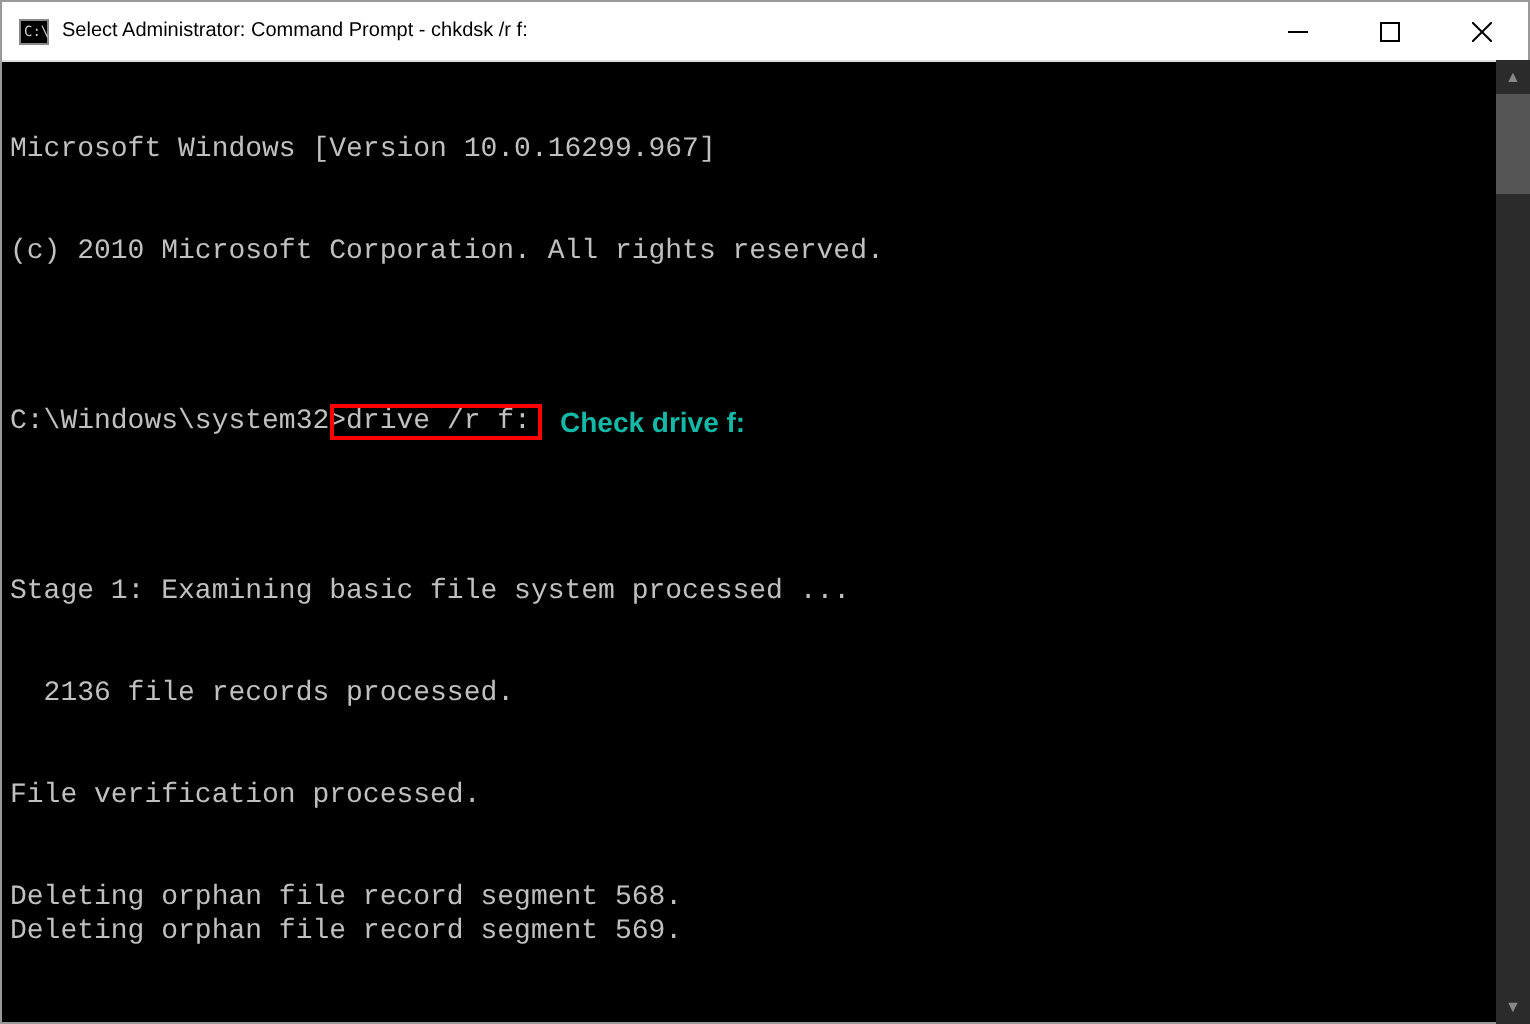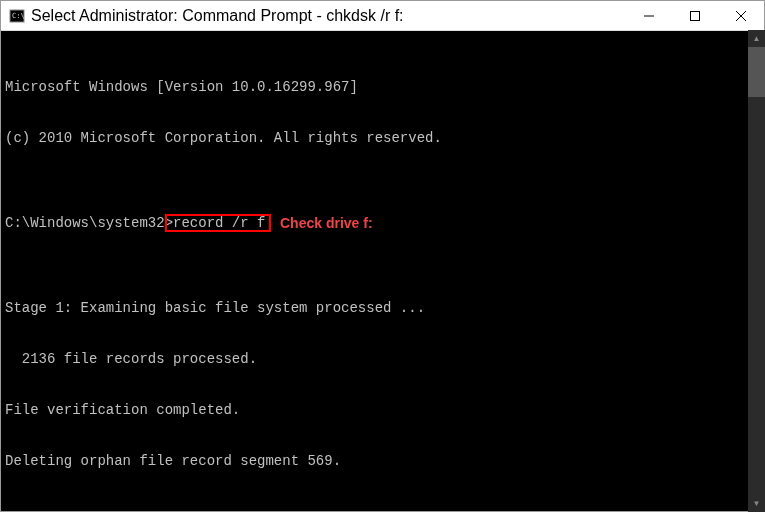--- a/index.html
+++ b/index.html
@@ -21,21 +21,21 @@
     .titlebar-icon {
       width: 16px;
       height: 16px;
       margin-left: 8px;
       margin-right: 6px;
       display: flex;
       align-items: center;
       justify-content: center;
     }
     .titlebar-title {
-      font-size: 16px;
+      font-size: 10px;
       color: #000;
       flex: 1;
     }
     .window-controls {
       display: flex;
       height: 100%;
     }
     .win-btn {
       width: 46px;
       height: 100%;
@@ -43,40 +43,40 @@
       align-items: center;
       justify-content: center;
       cursor: pointer;
     }
     .terminal {
       background: #000;
       color: #c0c0c0;
       font-family: "Consolas", "Courier New", monospace;
       font-size: 14px;
       line-height: 17px;
-      padding: 14px 4px;
+      padding: 2px 4px;
       height: calc(100% - 30px);
       overflow: hidden;
       position: relative;
       white-space: pre;
     }
     .line { display: block; }
     .prompt-row { position: relative; }
     .highlight-box {
       position: absolute;
       border: 2px solid #ff0000;
       left: 160px;
       top: -1px;
       width: 106px;
       height: 18px;
       pointer-events: none;
     }
     .annotation {
       position: absolute;
-      color: #ef4444;
+      color: #14b8a6;
       font-weight: bold;
       font-family: Arial, sans-serif;
       font-size: 14px;
       left: 275px;
       top: 0px;
       pointer-events: none;
     }
     .scrollbar {
       position: absolute;
       right: 0;
@@ -134,25 +134,25 @@
         <line x1="10" y1="0" x2="0" y2="10" stroke="#000" stroke-width="1"></line>
       </svg>
     </div>
   </div>
 </div>
 
 <div class="terminal">
   <span class="line">Microsoft Windows [Version 10.0.16299.967]</span>
   <span class="line">(c) 2010 Microsoft Corporation. All rights reserved.</span>
   <span class="line"></span>
-  <span class="line prompt-row"><span>C:\Windows\system32&gt;</span><span>record /r f:</span><span class="highlight-box"></span><span class="annotation">Check drive f:</span></span>
+  <span class="line prompt-row"><span>C:\Windows\system32&gt;</span><span>drive /r f:</span><span class="highlight-box"></span><span class="annotation">Check drive f:</span></span>
   <span class="line"></span>
   <span class="line">Stage 1: Examining basic file system processed ...</span>
   <span class="line">  2136 file records processed.</span>
-  <span class="line">File verification completed.</span>
-  <div id="deleting-lines"><span class="line">Deleting orphan file record segment 569.</span></div>
+  <span class="line">File verification processed.</span>
+  <div id="deleting-lines"><span class="line">Deleting orphan file record segment 568.</span><span class="line">Deleting orphan file record segment 569.</span></div>
 </div>
 
 <div class="scrollbar">
   <div class="scroll-arrow up">▲</div>
   <div class="scroll-thumb" style="top:17px;"></div>
   <div class="scroll-arrow down">▼</div>
 </div>
 
 </body></html>

